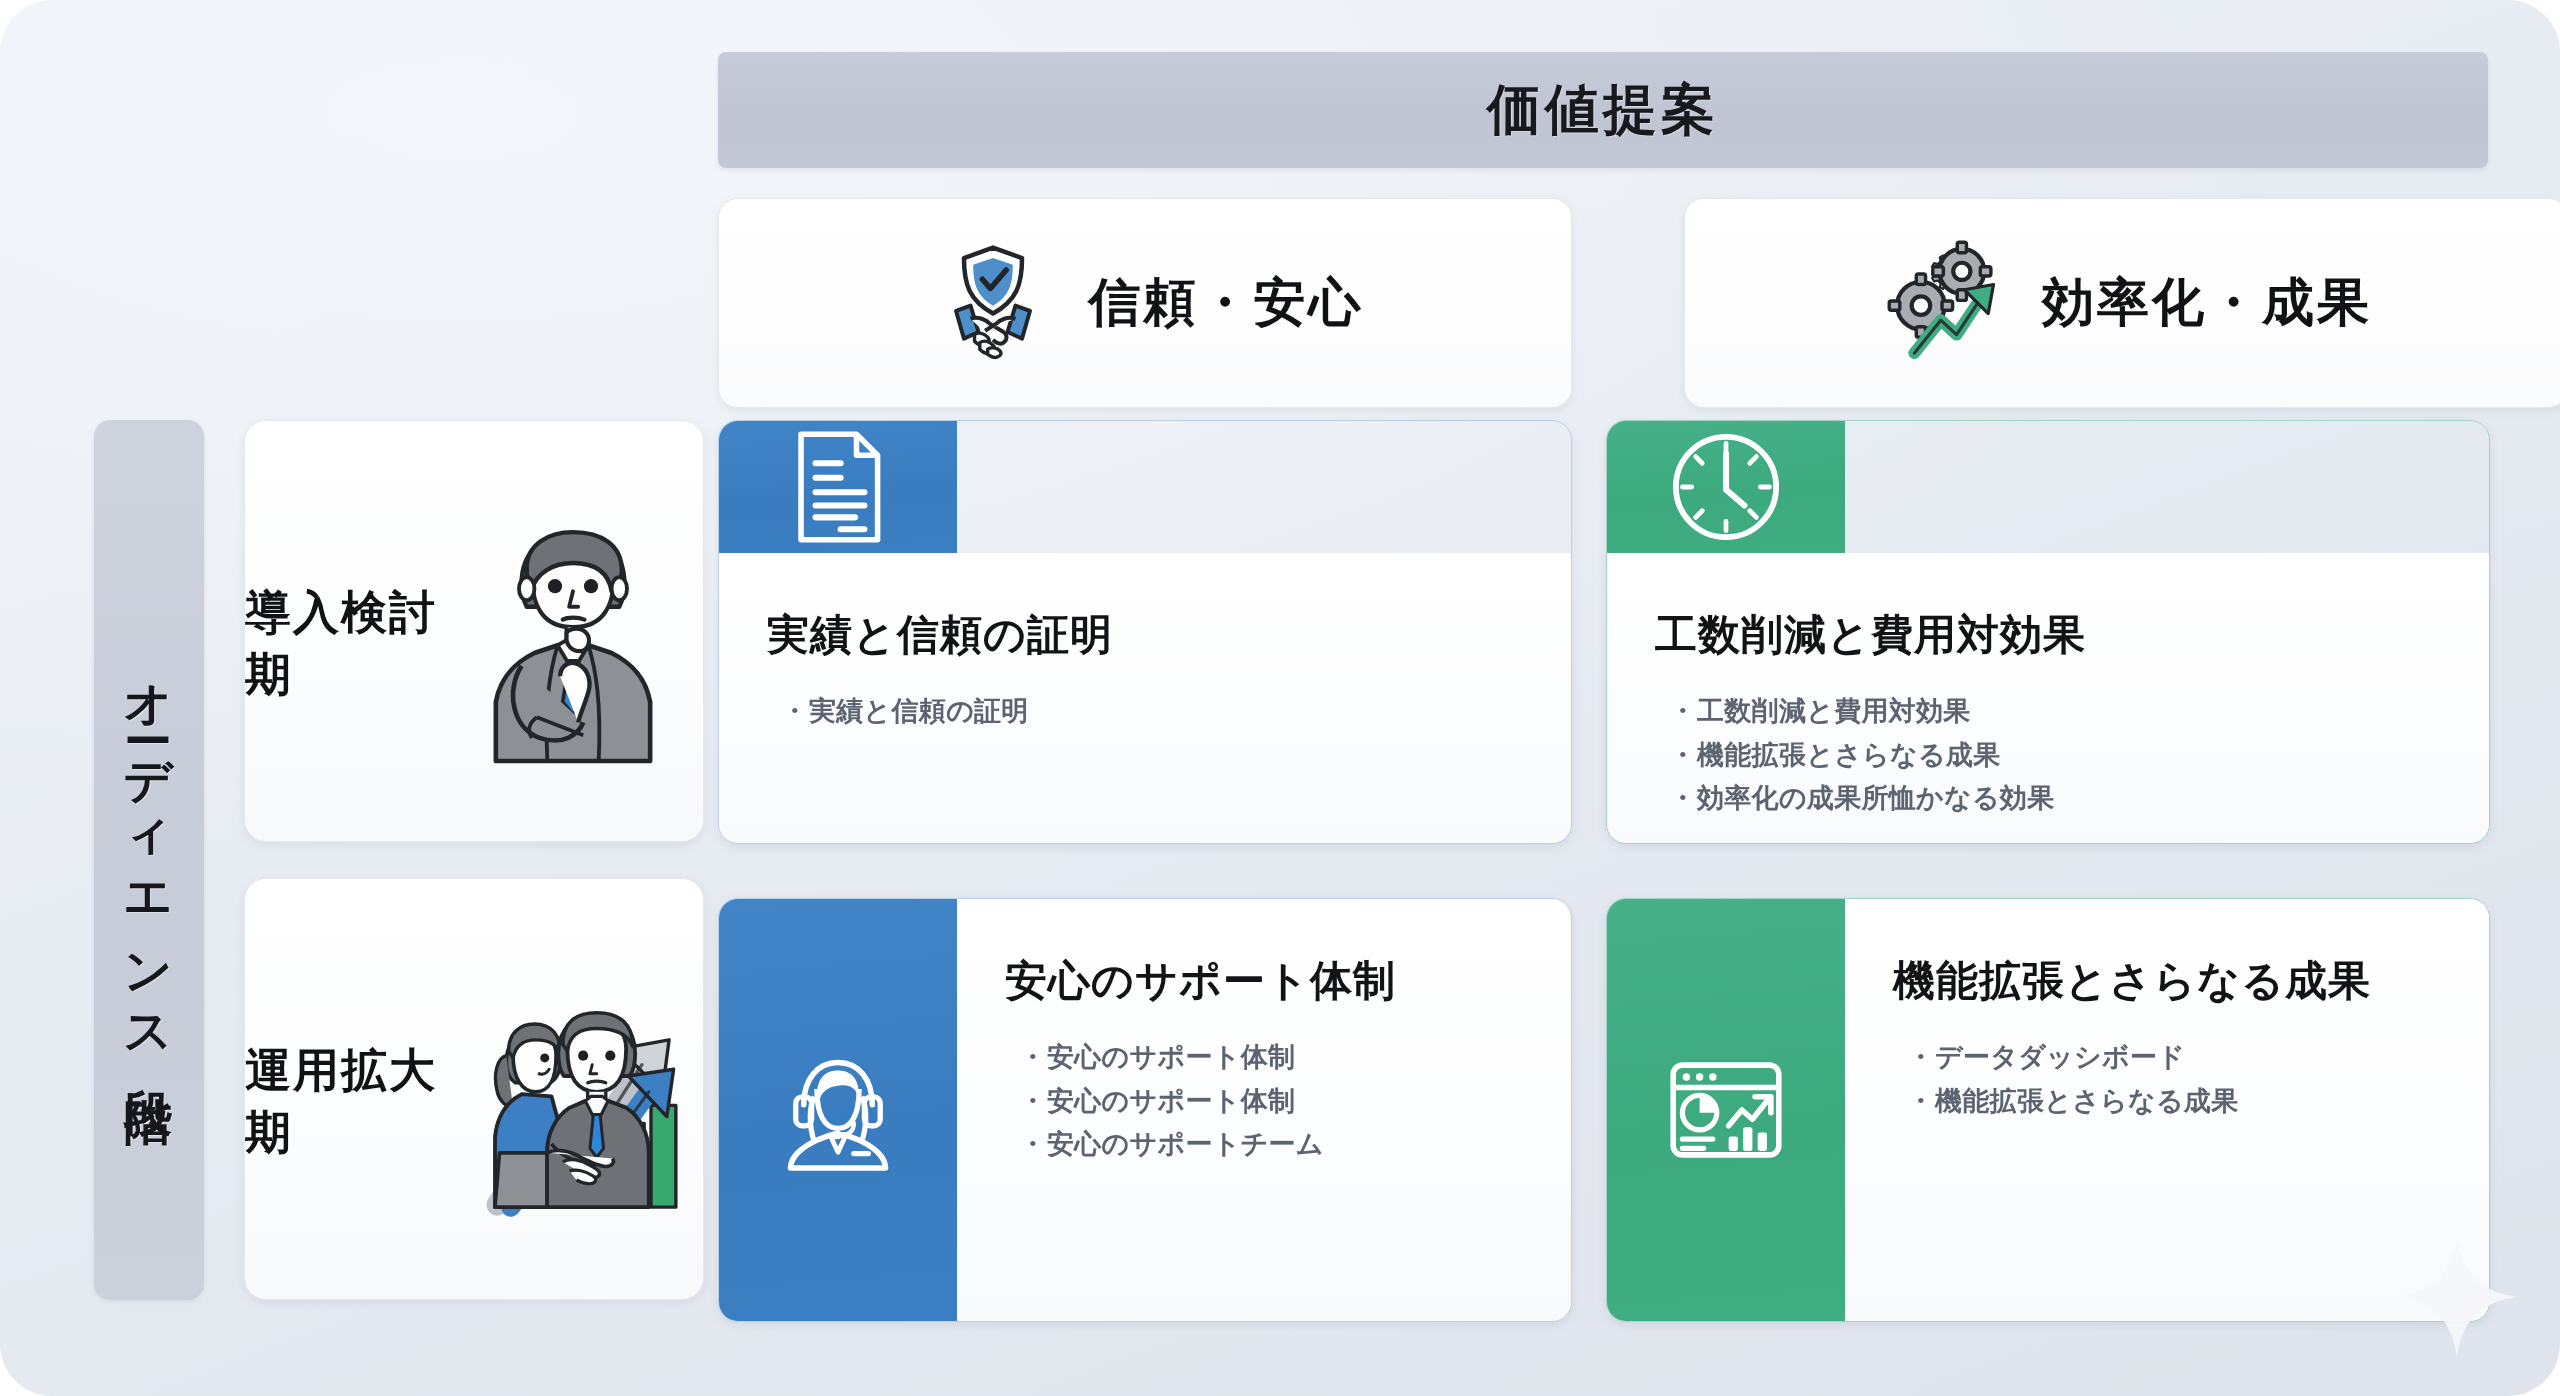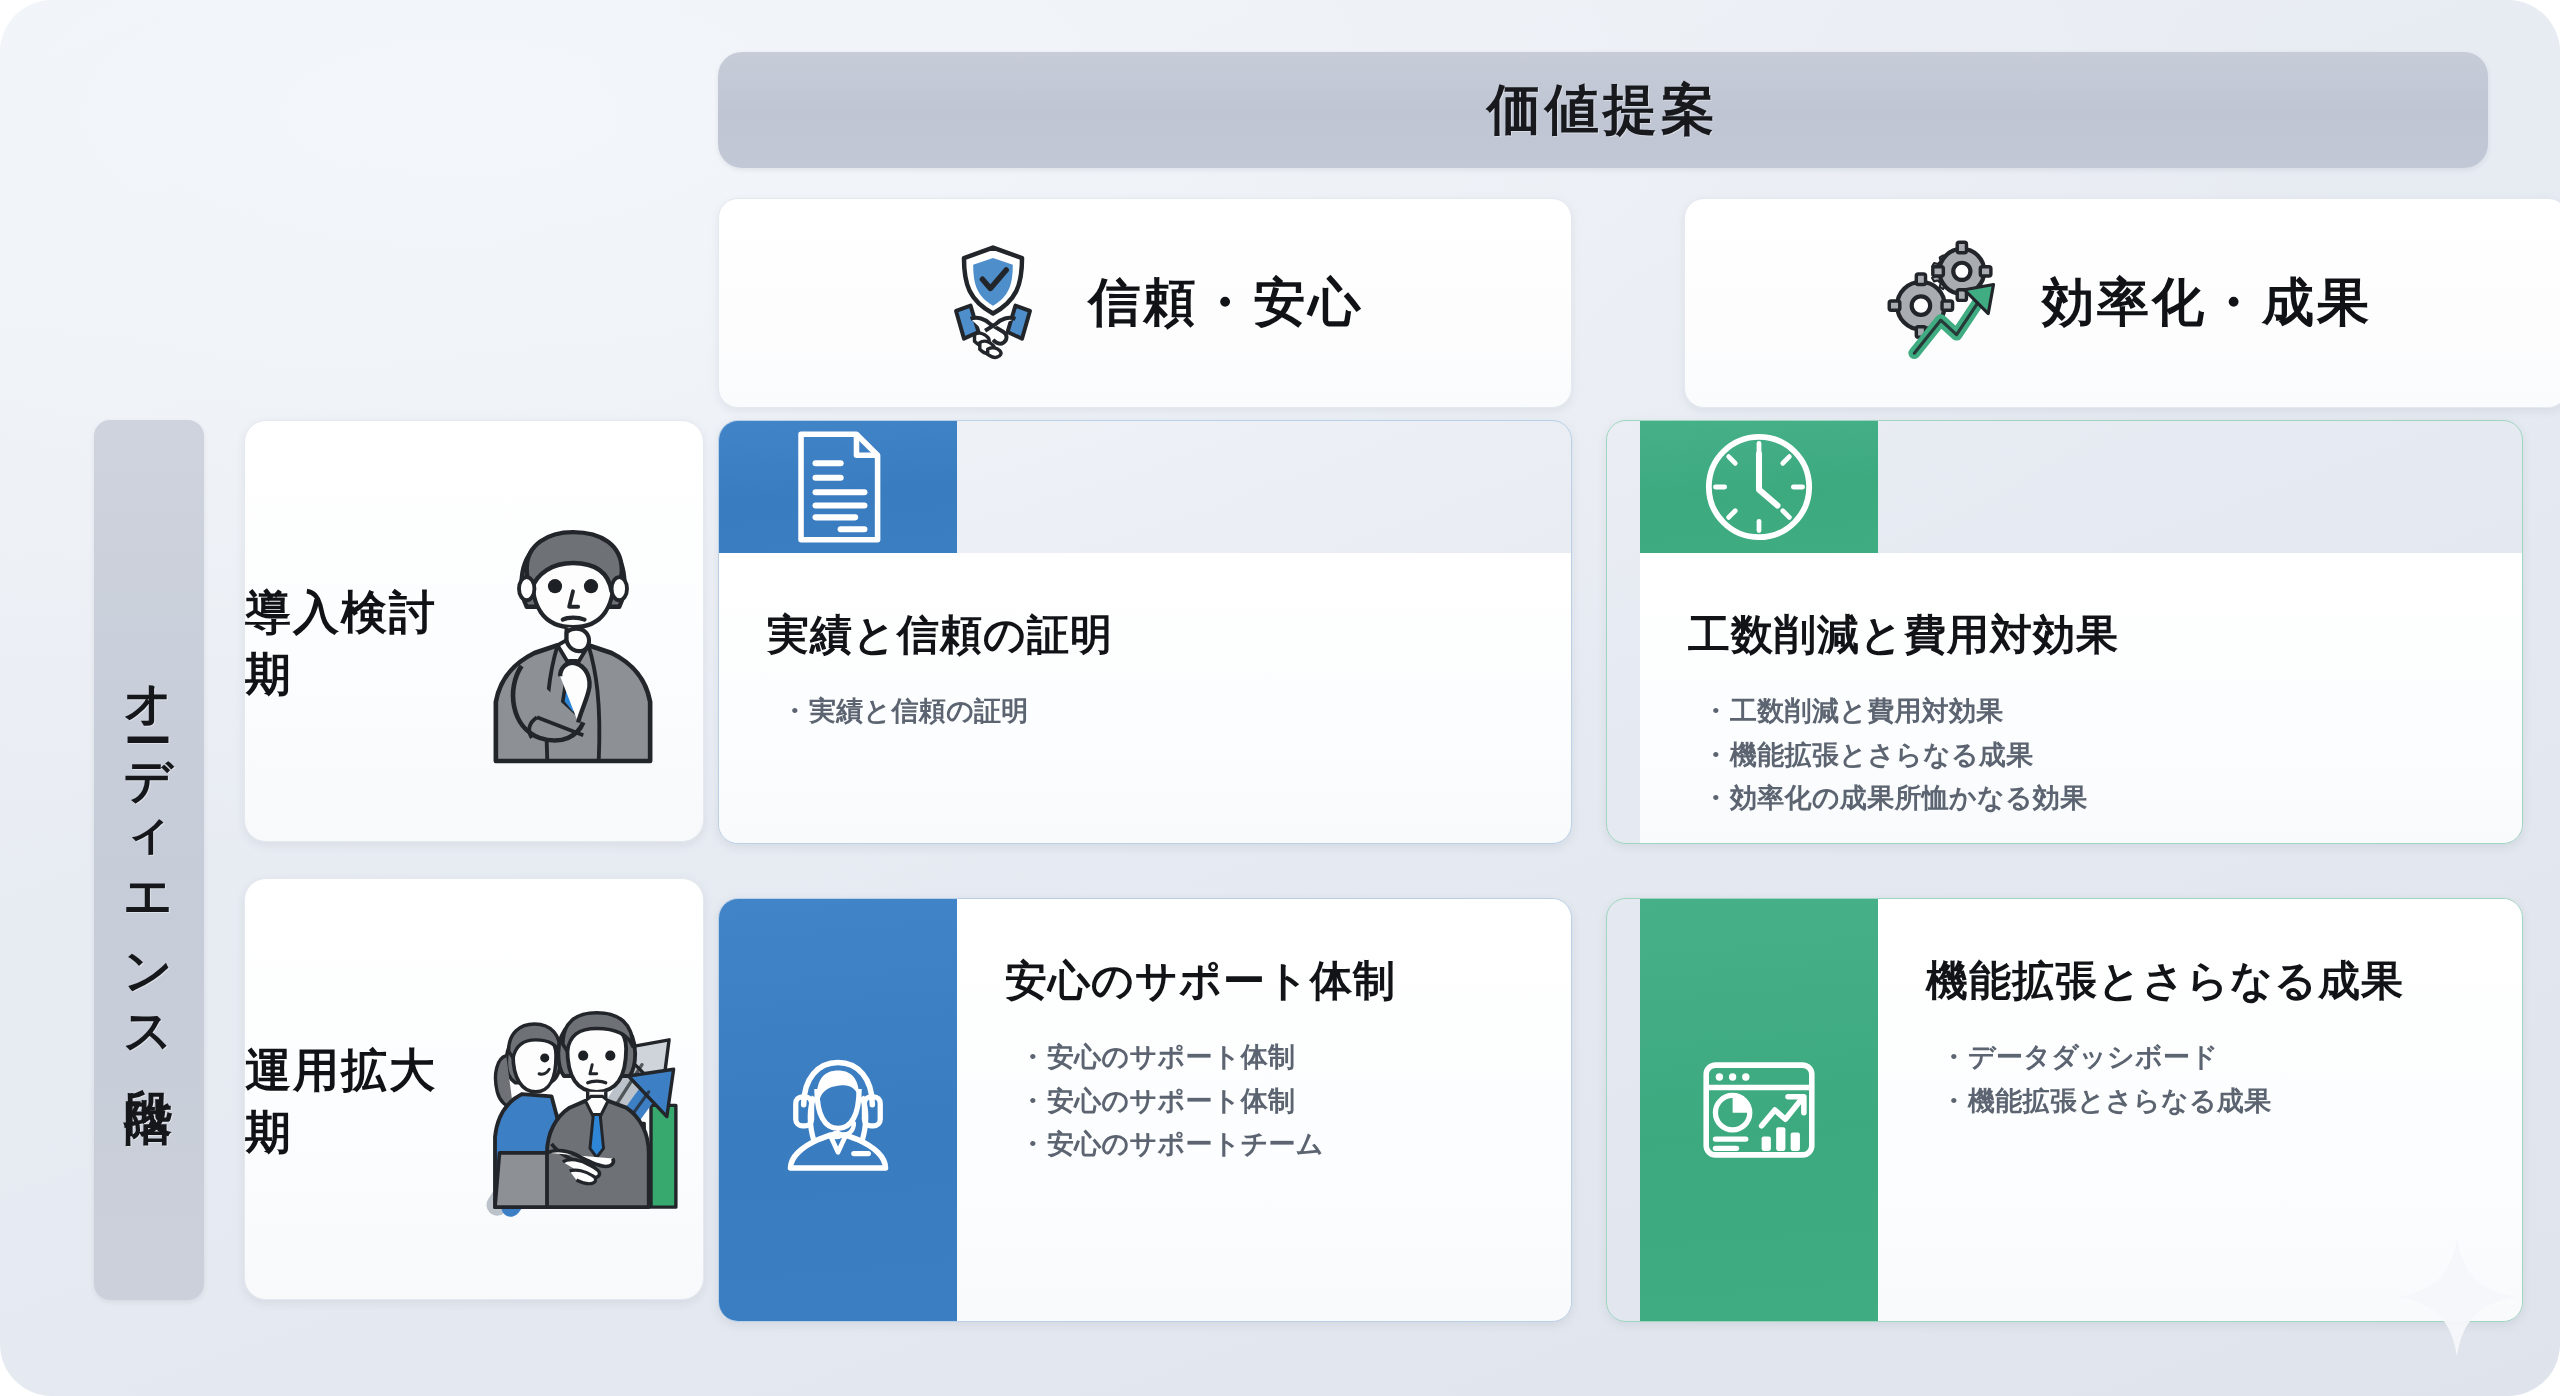--- a/index.html
+++ b/index.html
@@ -36,21 +36,21 @@
   .sparkle svg { display:block; width:100%; height:100%; }
 
   
   .header-band {
     position: absolute;
     left: 718px;
     top: 52px;
     width: 1770px;
     height: 116px;
     background: linear-gradient(180deg, #c7ccd8 0%, #bfc5d3 55%, #c2c8d5 100%);
-    border-radius: 24px;
+    border-radius: 8px;
     display: flex;
     align-items: center;
     justify-content: center;
     box-shadow: 0 2px 5px rgba(80,90,110,0.10);
   }
   .header-band-title {
     font-size: 54px;
     font-weight: 700;
     color: #17191d;
     letter-spacing: 4px;
@@ -147,21 +147,21 @@
   
   .cell {
     position: absolute;
     height: 422px;
     border-radius: 20px;
     overflow: hidden;
     display: flex;
     box-shadow: 0 3px 10px rgba(90,100,120,0.12);
   }
   .cell.c0 { left: 718px; width: 852px; }
-  .cell.c1 { left: 1606px; width: 882px; padding-left: 33px; }
+  .cell.c1 { left: 1606px; width: 882px; }
   .cell.r0 { top: 420px; flex-direction: column; }
   .cell.r1 { top: 878px; margin-top: 20px; }
 
   .cell.blue  { border: 1px solid #b9d0e7; }
   .cell.green { border: 1px solid #9fd6bf; }
 
   .cell-iconpane {
     flex: 0 0 auto;
     width: 238px;
     display: flex;

